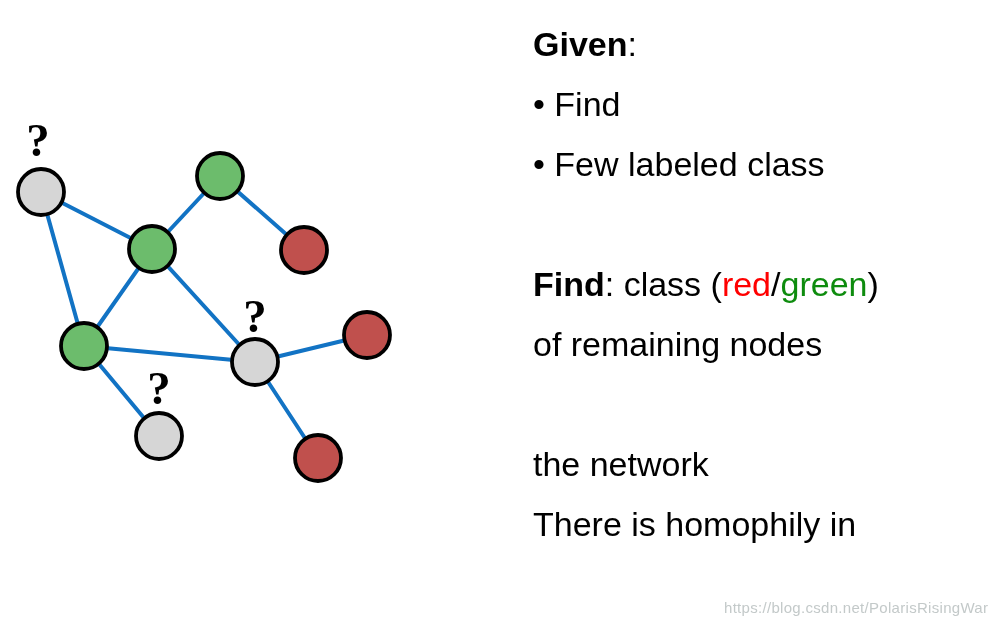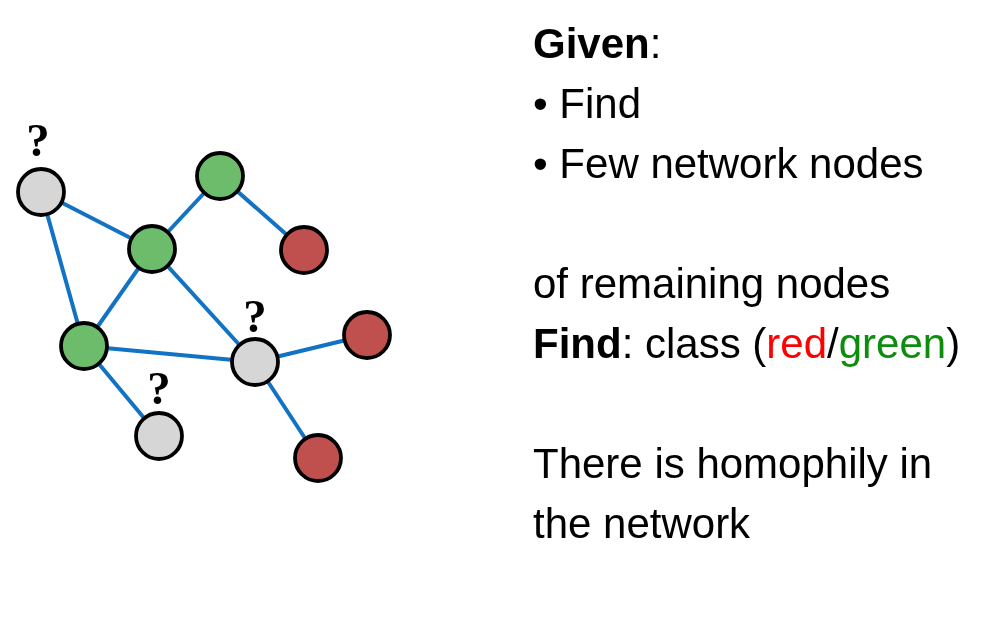--- a/index.html
+++ b/index.html
@@ -24,21 +24,21 @@
     font-family: "Liberation Serif", serif;
     font-weight: bold;
     font-size: 47px;
     fill: #000000;
   }
   #text-panel {
     position: absolute;
     left: 533px;
     top: 14px;
     width: 465px;
-    font-size: 42px;
+    font-size: 34px;
     line-height: 60px;
     color: #000000;
     white-space: nowrap;
   }
   #text-panel .tline { height: 60px; }
   #text-panel .bold { font-weight: bold; }
   #watermark {
     position: absolute;
     left: 724px;
     top: 599px;
@@ -73,22 +73,23 @@
       <circle cx="159" cy="436" r="23" fill="#D6D6D6" stroke="#000000" stroke-width="3.8"></circle>
       <circle cx="318" cy="458" r="23" fill="#C0504D" stroke="#000000" stroke-width="3.8"></circle>
       <text x="38" y="156" text-anchor="middle" class="qmark">?</text>
       <text x="255" y="332" text-anchor="middle" class="qmark">?</text>
       <text x="159" y="404" text-anchor="middle" class="qmark">?</text>
     </svg>
 
   <div id="text-panel">
       <div class="tline"><span class="bold">Given</span><span>:</span></div>
       <div class="tline"><span>• Find</span></div>
-      <div class="tline"><span>• Few network nodes</span></div>
+      <div class="tline"><span>• Few labeled class</span></div>
       <div class="tline">&nbsp;</div>
+      <div class="tline"><span class="bold">Find</span><span>: class (</span><span style="color: rgb(255, 0, 0);">red</span><span>/</span><span style="color: rgb(14, 140, 14);">green</span><span>)</span></div>
       <div class="tline"><span>of remaining nodes</span></div>
-      <div class="tline"><span class="bold">Find</span><span>: class (</span><span style="color: rgb(255, 0, 0);">red</span><span>/</span><span style="color: rgb(14, 140, 14);">green</span><span>)</span></div>
       <div class="tline">&nbsp;</div>
+      <div class="tline"><span>the network</span></div>
       <div class="tline"><span>There is homophily in</span></div>
-      <div class="tline"><span>the network</span></div>
     </div>
 
+  <div id="watermark">https://blog.csdn.net/PolarisRisingWar</div>
 </div>
 
 </body></html>

